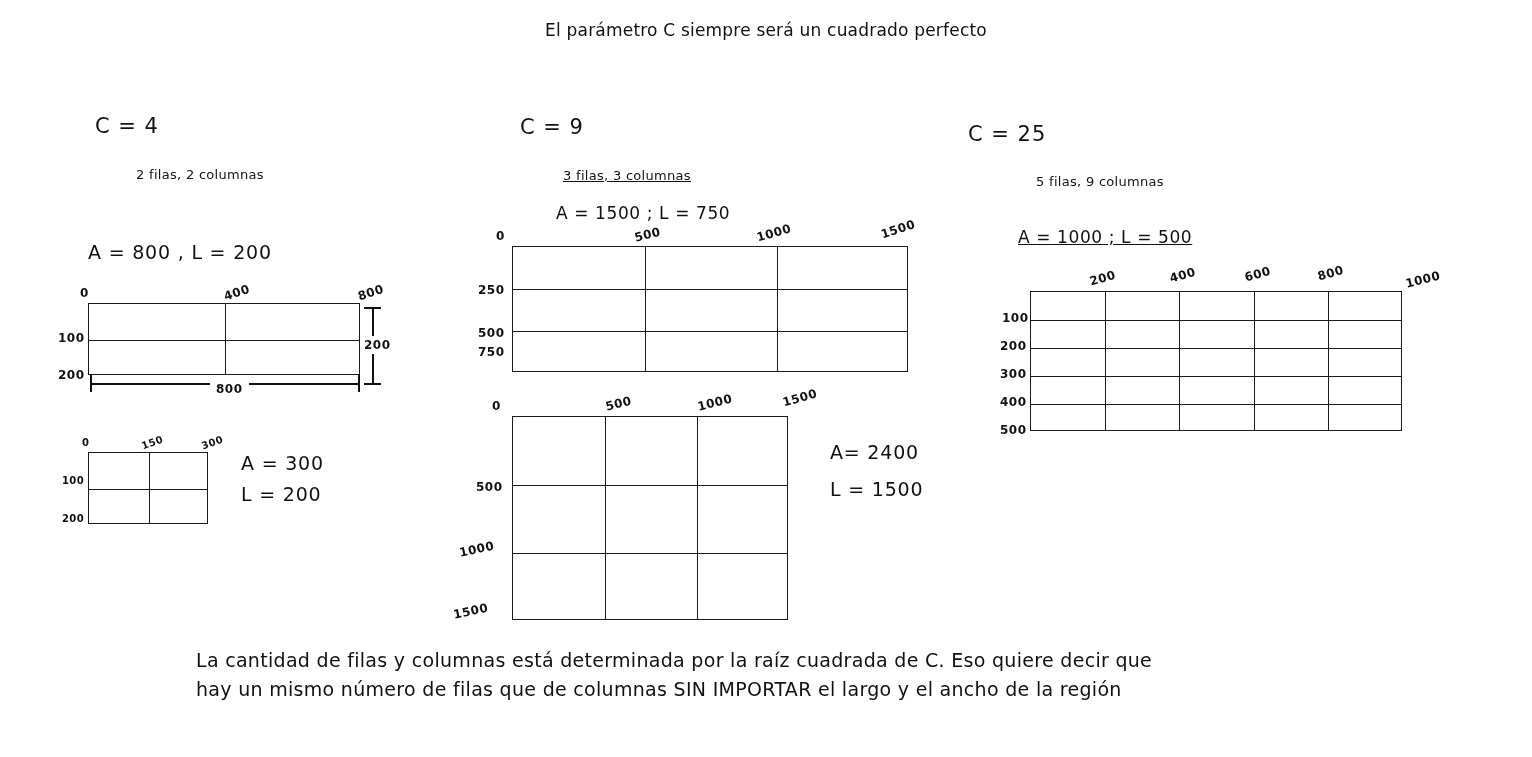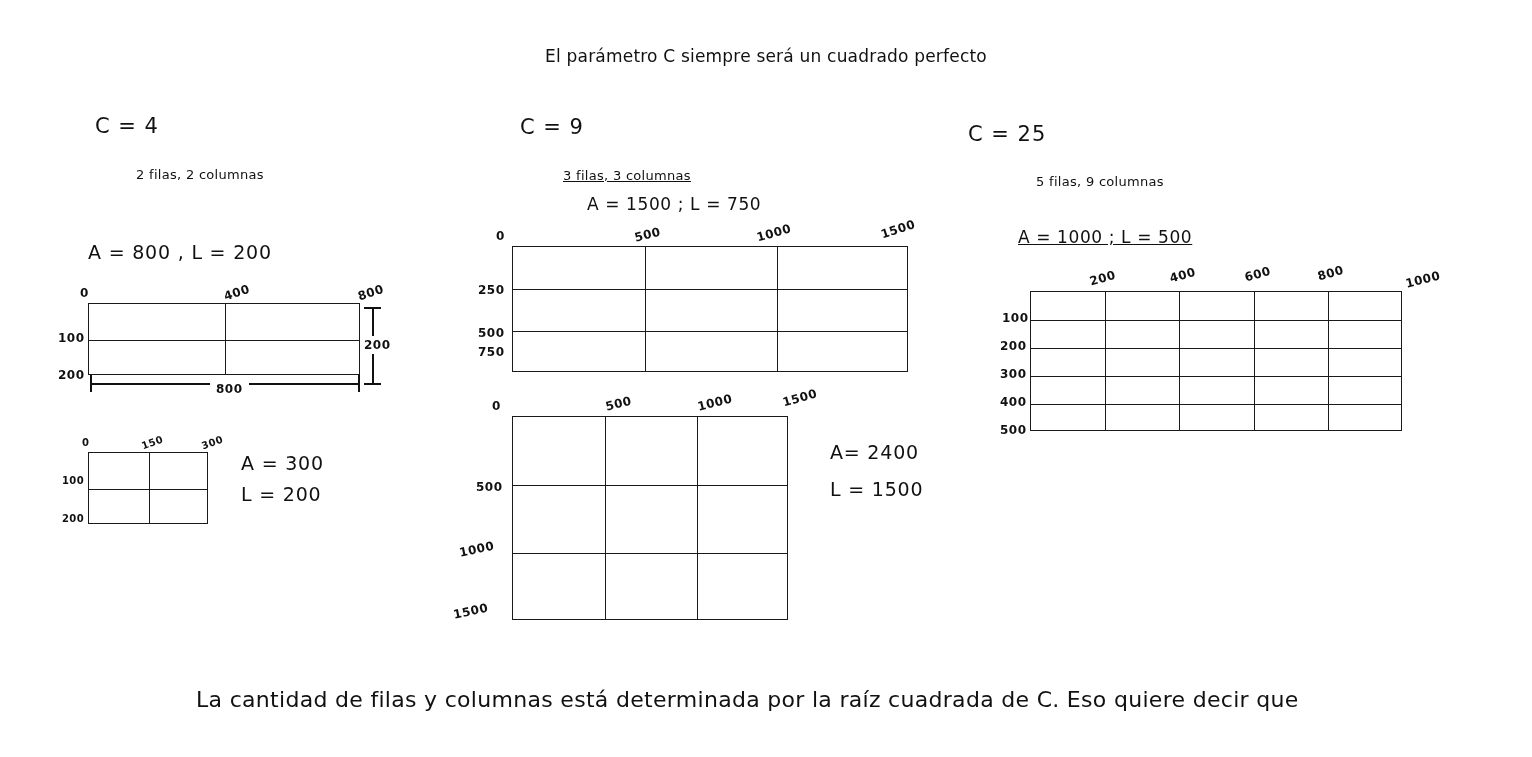--- a/index.html
+++ b/index.html
@@ -11,21 +11,21 @@
     width: 1532px;
     height: 757px;
     position: relative;
     font-family: "DejaVu Sans", sans-serif;
     color: #111111;
     overflow: hidden;
   }
   .abs { position: absolute; }
 
   .title-top {
-    left: 0; top: 46px; width: 1532px;
+    left: 0; top: 20px; width: 1532px;
     text-align: center;
     font-size: 17px;
     letter-spacing: 0.2px;
   }
 
   .section-head {
     font-size: 21px;
     letter-spacing: 1px;
   }
   .section-sub {
@@ -94,24 +94,23 @@
     border-left: 2.2px solid #111;
   }
   .dimcap-h {
     position: absolute;
     height: 0;
     border-top: 2.2px solid #111;
   }
 
   .bottom-note {
     left: 196px; top: 646px; width: 1120px;
-    font-size: 22px;
+    font-size: 19px;
     line-height: 1.5;
     letter-spacing: 0.3px;
-    margin-top: 37px;
   }
   .rot {
     transform-origin: left top;
   }
 </style>
 </head>
 <body>
 
 <div class="abs title-top">El parámetro C siempre será un cuadrado perfecto</div>
 
@@ -151,21 +150,21 @@
 <div class="abs tick-sm rot" style="left:200px; top:441px; transform:rotate(-20deg);">300</div>
 <div class="abs tick-sm" style="left:62px; top:475px;">100</div>
 <div class="abs tick-sm" style="left:62px; top:513px;">200</div>
 
 <div class="abs eq-big" style="left:241px; top:452px;">A = 300</div>
 <div class="abs eq-big" style="left:241px; top:483px;">L = 200</div>
 
 <div class="abs section-head" style="left:520px; top:115px;">C = 9</div>
 <div class="abs section-sub" style="left:563px; top:168px;text-decoration:underline;">3 filas, 3 columnas</div>
 
-<div class="abs eq" style="left:556px; top:194px;margin-left:31px;">A = 1500 ;  L = 750</div>
+<div class="abs eq" style="left:556px; top:203px;">A = 1500 ;  L = 750</div>
 
 <div class="grid" style="left:512px; top:246px; width:396px; height:126px;">
   <div class="vline" style="left:132px;"></div>
   <div class="vline" style="left:264px;"></div>
   <div class="hline thin" style="top:42px;"></div>
   <div class="hline thin" style="top:84px;"></div>
 </div>
 <div class="abs tick" style="left:496px; top:229px;">0</div>
 <div class="abs tick rot" style="left:633px; top:231px; transform:rotate(-14deg);">500</div>
 <div class="abs tick rot" style="left:755px; top:231px; transform:rotate(-16deg);">1000</div>
@@ -213,13 +212,14 @@
 <div class="abs tick rot" style="left:1404px; top:277px; transform:rotate(-14deg);">1000</div>
 
 <div class="abs tick" style="left:1002px; top:311px;">100</div>
 <div class="abs tick" style="left:1000px; top:339px;">200</div>
 <div class="abs tick" style="left:1000px; top:367px;">300</div>
 <div class="abs tick" style="left:1000px; top:395px;">400</div>
 <div class="abs tick" style="left:1000px; top:423px;">500</div>
 
 <div class="abs bottom-note">
   <div>La cantidad de filas y columnas está determinada por la raíz cuadrada de C. Eso quiere decir que</div>
+  <div>hay un mismo número de filas que de columnas SIN IMPORTAR el largo y el ancho de la región</div>
 </div>
 
 </body></html>

